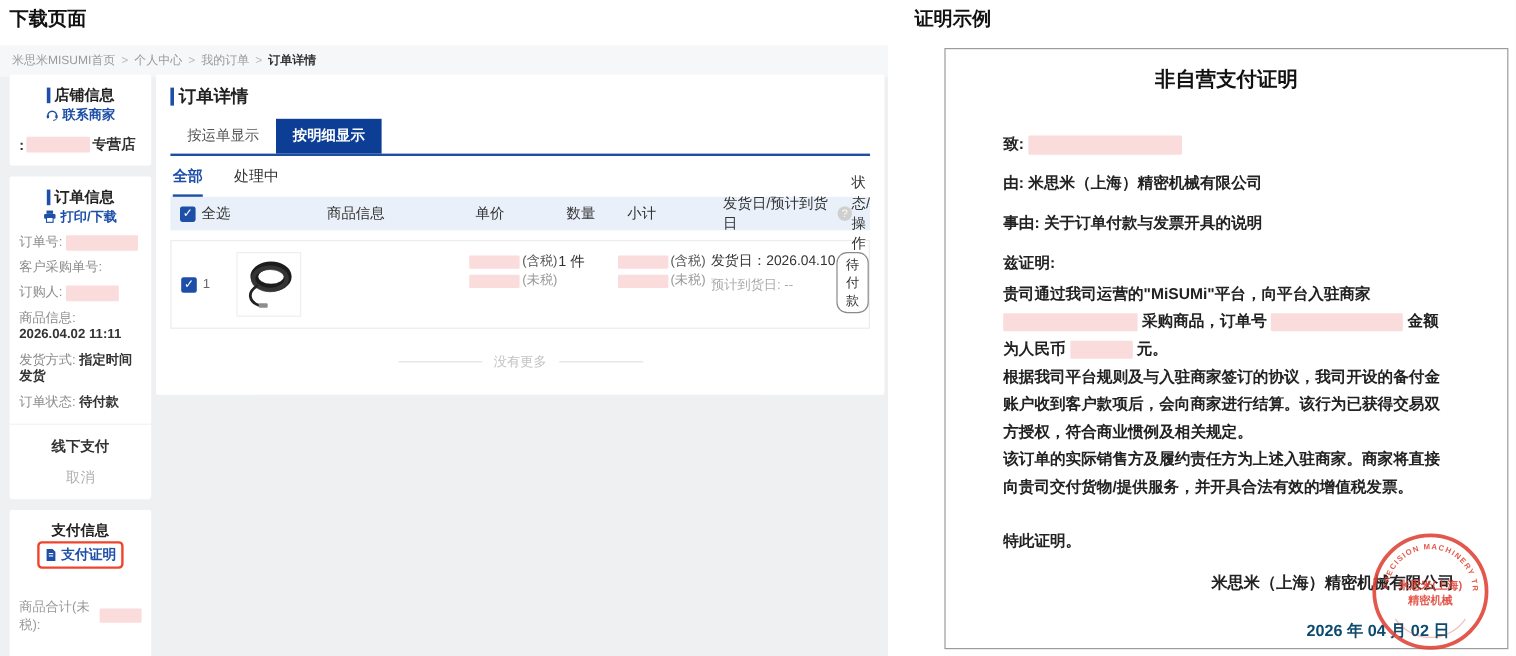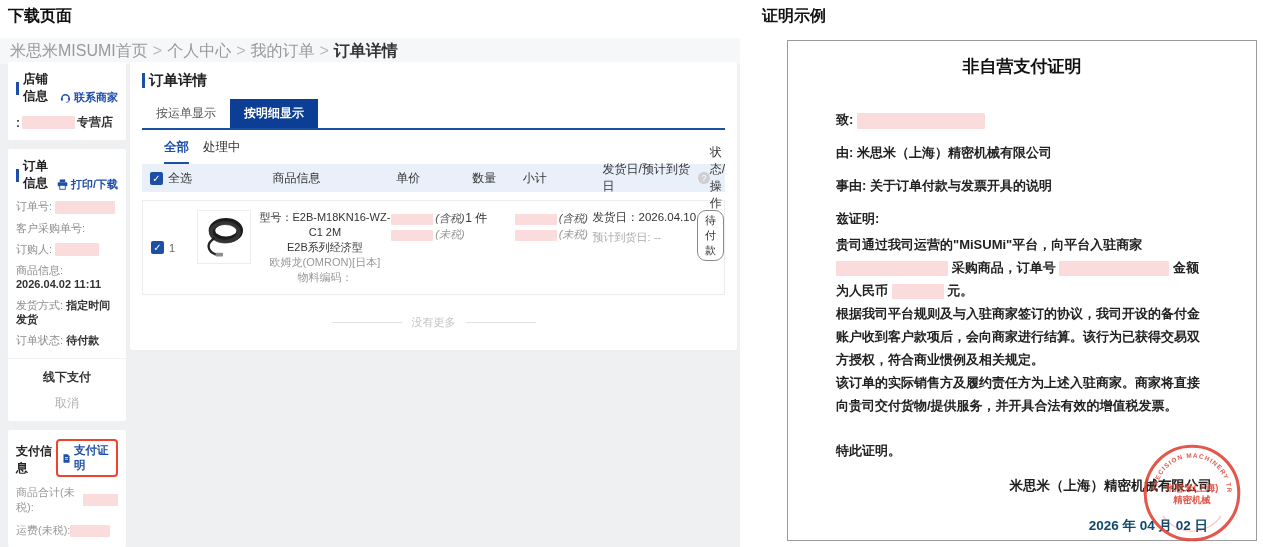--- a/index.html
+++ b/index.html
@@ -5,29 +5,29 @@
   * { margin:0; padding:0; box-sizing:border-box; }
   html,body { width:1263px; height:547px; background:#fff; overflow:hidden;
               font-family:"Liberation Sans","DejaVu Sans",sans-serif; }
 
   .h-left  { position:absolute; left:8px;   top:6px; font-size:16px; font-weight:bold; color:#111; }
   .h-right { position:absolute; left:762px; top:6px; font-size:16px; font-weight:bold; color:#111; }
 
   
   .shot { position:absolute; left:0; top:38px; width:740px; height:509px;
           background:#eef0f2; overflow:hidden; }
-  .breadcrumb { height:26px; line-height:26px; padding:0 10px; font-size:16px;
+  .breadcrumb { height:26px; line-height:26px; padding:0 10px; font-size:10px;
                 color:#999; background:#f6f7f9; white-space:nowrap; }
   .breadcrumb .sep { margin:0 5px; color:#b9b9b9; }
   .breadcrumb .last { color:#333; font-weight:bold; }
 
   .sidebar { position:absolute; left:8px; top:24px; width:118px;
              display:flex; flex-direction:column; gap:9px; }
   .card { background:#fff; padding:9px 8px; font-size:11px; border-radius:2px; }
-  .card-header { display:flex; align-items:flex-end; justify-content:space-between; }
+  .card-header { display:flex; align-items:center; justify-content:space-between;flex-direction:column; }
   .bar-title { display:flex; align-items:center; gap:4px; font-weight:bold;
                font-size:12.5px; color:#222; }
   .accent { width:3px; height:13px; background:#1e4fa8; flex:0 0 3px; }
   .blue-link { display:flex; align-items:center; gap:3px; color:#1e4fa8;
                font-weight:bold; font-size:11px; cursor:pointer; white-space:nowrap; }
 
   .redact { display:inline-block; background:#fadcdc; border-radius:1px; vertical-align:middle; }
 
   .store-name { display:flex; align-items:center; gap:2px; margin-top:9px;
                 font-weight:bold; font-size:12px; color:#333; }
@@ -35,30 +35,30 @@
   .field { margin-top:7px; color:#8b8b8b; line-height:14px; }
   .field b { color:#333; font-weight:bold; }
   .btn-divider { border-top:1px solid #f2f2f2; margin:11px -8px 0; }
   .pay-offline { margin-top:10px; text-align:center; font-weight:bold; color:#333;
                  font-size:12px; cursor:pointer; }
   .cancel { margin-top:9px; text-align:center; color:#b0b0b0; font-size:12px; cursor:pointer; }
 
   .cert-btn { display:flex; align-items:center; gap:3px; color:#1e4fa8; font-weight:bold;
               font-size:11.5px; border:2px solid #f0432e; border-radius:4px;
               padding:2px 4px; cursor:pointer; background:#fff; }
-  .prow { display:flex; align-items:center;
-          margin-top:8px; color:#999; }
+  .prow { display:flex; justify-content:space-between; align-items:center;
+          margin-top:24px; color:#999; }
 
   
   .main-card { position:absolute; left:130px; top:24px; width:607px; background:#fff;
                padding:9px 12px 4px; border-radius:2px; }
   .tabs { display:flex; margin-top:9px; border-bottom:2px solid #1c4fa1; }
   .tab { padding:6px 14px; font-size:12px; color:#555; cursor:pointer; }
   .tab.active { background:#0b3e94; color:#fff; font-weight:bold; }
-  .subtabs { display:flex; gap:14px; padding:9px 2px 0;margin-left:20px; }
+  .subtabs { display:flex; gap:26px; padding:9px 2px 0; }
   .subtab { font-size:12.5px; color:#333; padding-bottom:6px; cursor:pointer; }
   .subtab.active { color:#1e4fa8; font-weight:bold; border-bottom:2px solid #1e4fa8; }
 
   .thead { display:flex; align-items:center; background:#e9f0fa; height:28px;
            font-size:12px; color:#333; }
   .c1 { width:56px; padding-left:8px; display:flex; align-items:center; gap:5px; }
   .c2 { width:205px;text-align:center; }
   .c3 { width:78px; }
   .c4 { width:52px; }
   .c5 { width:82px; }
@@ -74,21 +74,21 @@
   .qicon::after { content:"?"; }
 
   .trow { display:flex; border:1px solid #ececec; margin-top:8px; padding:9px 0;
           align-items:flex-start; }
   .trow .c1 { align-self:center; }
   .idx { font-size:11px; color:#666; }
   .prod { display:flex; gap:8px; }
   .prod-img { width:54px; height:54px; border:1px solid #eee; background:#fff; flex:0 0 54px; }
   .prod-info { font-size:11px; line-height:15px; color:#333; }
   .prod-info .gray { color:#999; }
-  .priceline { font-size:11px; color:#555; line-height:16px; white-space:nowrap;font-style:italic; }
+  .priceline { font-size:11px; color:#555; line-height:16px; white-space:nowrap; }
   .priceline .redact { width:42px; height:11px; margin-right:2px; }
   .priceline.sub { color:#999; }
   .qty { font-size:12px; color:#333; }
   .d1 { font-size:11.5px; color:#333; }
   .d2 { font-size:11px; color:#aaa; margin-top:5px; }
   .pill { display:inline-block; border:1px solid #8a8a8a; border-radius:9px;
           padding:2px 7px; font-size:11px; color:#333; }
   .nomore { display:flex; align-items:center; justify-content:center; gap:10px;
             color:#c3c3c3; font-size:11px; margin:20px 0 16px; }
   .dash { width:70px; height:1px; background:#e2e2e2; }
@@ -236,26 +236,20 @@
         </div>
       <div class="c2 prod">
         <div class="prod-img">
           <svg width="52" height="52" viewBox="0 0 56 56">
             <ellipse cx="30" cy="21" rx="15" ry="10" fill="none" stroke="#1c1c1c" stroke-width="7"></ellipse>
             <ellipse cx="29" cy="23" rx="15" ry="10" fill="none" stroke="#3c3c3c" stroke-width="4" opacity=".75"></ellipse>
             <path d="M18 29 C 8 35, 10 44, 20 47" fill="none" stroke="#222" stroke-width="2.5"></path>
             <rect x="19" y="45" width="8" height="4" rx="1" fill="#8d8d8d"></rect>
           </svg>
         </div>
-        <div class="prod-info">
-          <div>型号：E2B-M18KN16-WZ-C1 2M</div>
-          <div>E2B系列经济型</div>
-          <div class="gray">欧姆龙(OMRON)[日本]</div>
-          <div class="gray">物料编码：</div>
-        </div>
       </div>
       <div class="c3">
         <div class="priceline"><span class="redact"></span><span>(含税)</span></div>
         <div class="priceline sub"><span class="redact"></span><span>(未税)</span></div>
       </div>
       <div class="c4 qty">1 件</div>
       <div class="c5">
         <div class="priceline"><span class="redact"></span><span>(含税)</span></div>
         <div class="priceline sub"><span class="redact"></span><span>(未税)</span></div>
       </div>

